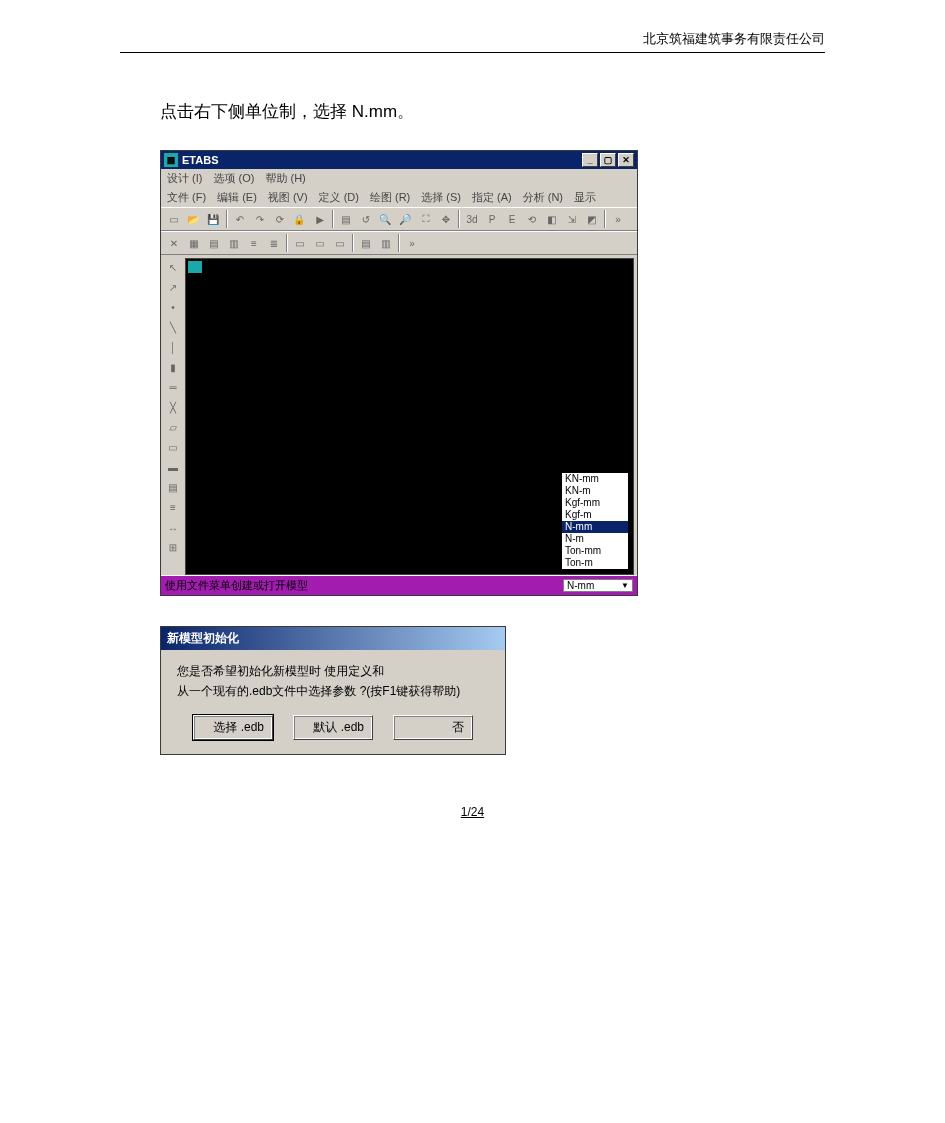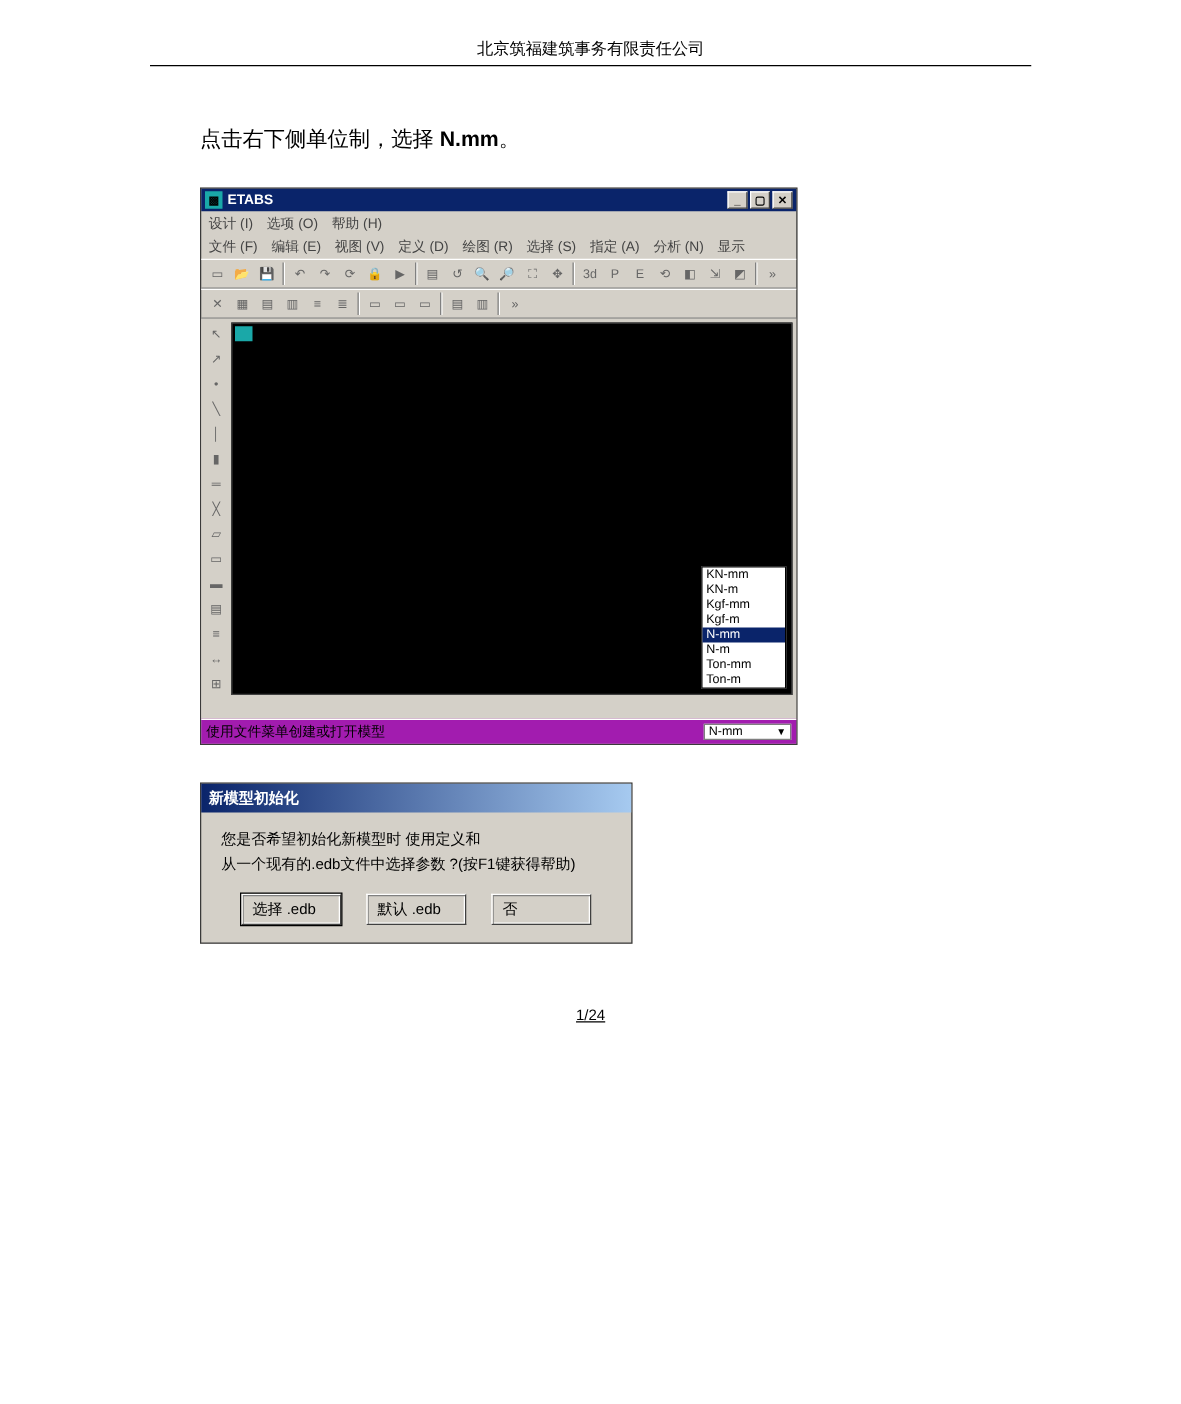--- a/index.html
+++ b/index.html
@@ -8,37 +8,37 @@
     background: #fff;
     font-family: "Microsoft YaHei", "SimSun", Arial, sans-serif;
     color: #000;
     width: 945px;
   }
   .page {
     width: 945px;
     padding: 30px 120px 40px 120px;
   }
   .header-line {
-    text-align: center;
+    text-align: right;
     font-size: 13px;
     border-bottom: 1px solid #000;
     padding-bottom: 4px;
     margin-bottom: 40px;
   }
   .section-title {
     font-size: 17px;
     margin: 20px 0 30px 40px;
   }
   .body-text {
     font-size: 17px;
     line-height: 2.2;
     margin: 0 0 20px 40px;
     text-align: justify;
   }
-  .body-text .bold { font-weight: 700; }
+  .body-text .bold { font-weight: 400; }
   .footer-pg {
     text-align: center;
     font-size: 12px;
     margin-top: 50px;
     text-decoration: underline;
   }
   .indent-wrap { margin-left: 40px; }
 
   
   .win {
@@ -113,21 +113,21 @@
     width: 24px;
     display: flex;
     flex-direction: column;
     gap: 2px;
     padding: 3px 2px;
   }
   .vtool .tb-btn { width: 20px; height: 18px; }
   .canvas {
     flex: 1;
     background: #000;
-    margin: 3px 3px 19px 0;
+    margin: 3px 3px 0 0;
     border: 1px solid #404040;
     position: relative;
   }
   .canvas-icon {
     width: 14px; height: 12px; background: #1aa8a8;
     position: absolute; top: 2px; left: 2px;
   }
   .dropdown {
     position: absolute;
     right: 4px;
@@ -185,21 +185,21 @@
   }
   .dlg-body .msg { line-height: 1.6; margin-bottom: 14px; }
   .dlg-btns {
     display: flex;
     gap: 20px;
     justify-content: center;
   }
   .dlg-btn {
     min-width: 80px;
     padding: 3px 8px;
-    text-align: left;
+    text-align: right;
     background: #d4d0c8;
     border: 1px solid #fff;
     border-right-color: #404040;
     border-bottom-color: #404040;
     box-shadow: 1px 1px 0 #808080 inset, -1px -1px 0 #fff inset;
     font-size: 12px;
   }
   .dlg-btn.primary {
     outline: 1px solid #000;
   }

